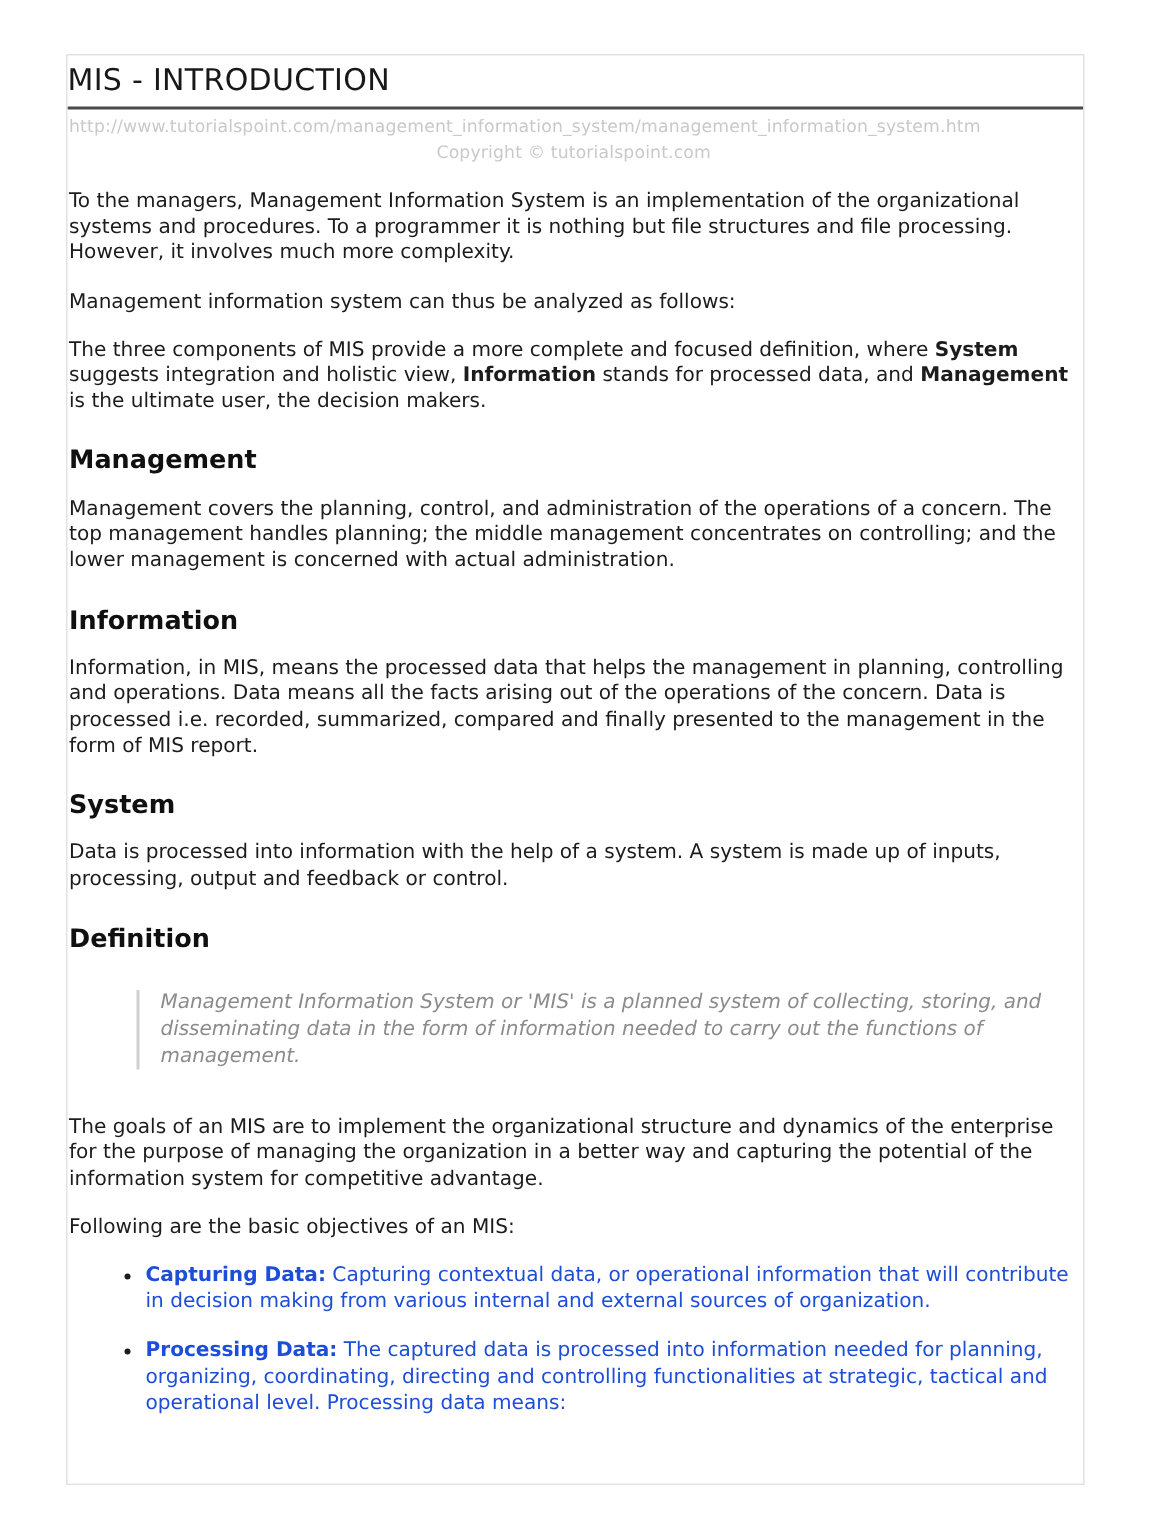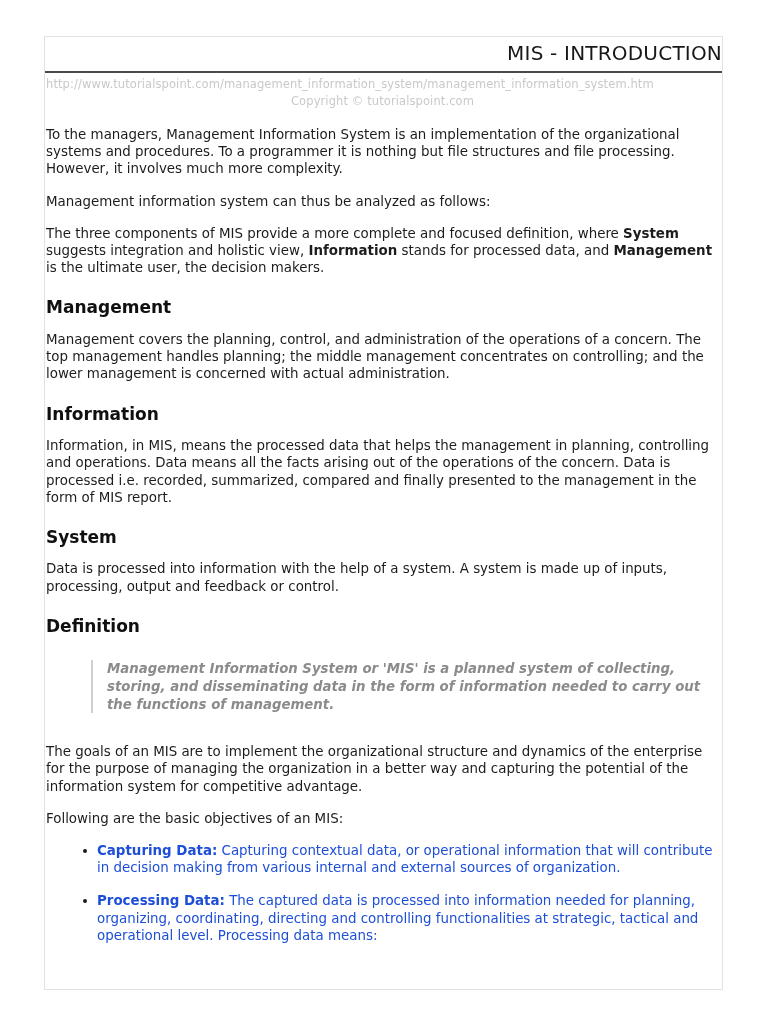--- a/index.html
+++ b/index.html
@@ -26,21 +26,21 @@
     box-sizing: border-box;
     background: #ffffff;
     overflow: hidden;
   }
 
   
   .title-bar {
     height: 32px;
     display: flex;
     align-items: center;
-    justify-content: flex-end;
+    justify-content: flex-start;
     border-bottom: 2px solid #4a4a4a;
     padding-bottom: 2px;
   }
   .doc-title {
     font-size: 20px;
     font-weight: 400;
     letter-spacing: 0.2px;
     color: #181818;
     line-height: 1;
     white-space: nowrap;
@@ -80,21 +80,20 @@
     font-size: 17px;
     font-weight: bold;
     color: #101010;
     margin: 22px 0 13px 0;
     line-height: 1.15;
   }
   h2.section.tight { margin-top: 20px; }
 
   .bq-wrap {
     margin: 24px 0 30px 0;
-    font-weight: bold;
   }
   blockquote.definition {
     margin: 0 0 0 45px;
     padding: 0 0 0 14px;
     border-left: 2px solid #d0d0d0;
     font-style: italic;
     font-size: 13.3px;
     line-height: 17.6px;
     color: #8b8b8b;
   }

